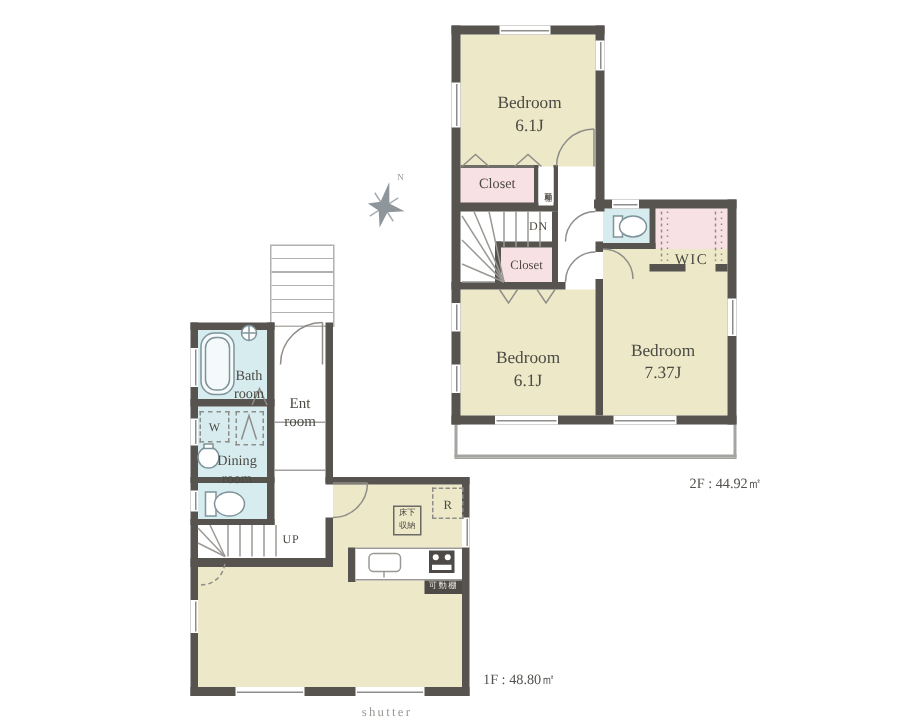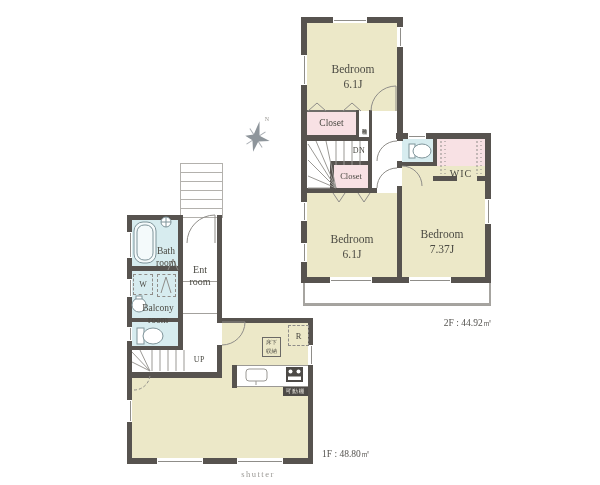--- a/index.html
+++ b/index.html
@@ -196,33 +196,33 @@
   <div class="jp-v" style="left:359px;top:112px;width:10px;height:25px;">
       <span>可動棚</span>
     </div>
   <div class="lbl" style="left:346px;top:146px;width:26px;font-size:8px;letter-spacing:.5px;"><span>DN</span></div>
   <div class="lbl" style="left:334px;top:171px;width:34px;font-size:8.5px;"><span>Closet</span></div>
   <div class="lbl" style="left:437px;top:168px;width:48px;font-size:10px;letter-spacing:1px;"><span>WIC</span></div>
   <div class="lbl" style="left:312px;top:218px;width:80px;font-size:11.5px;">
     <span>Bedroom</span><br><span>6.1J</span></div>
   <div class="lbl" style="left:402px;top:213px;width:80px;font-size:11.5px;">
     <span>Bedroom</span><br><span>7.37J</span></div>
-  <div class="lbl" style="left:428px;top:318px;width:80px;font-size:9.5px;text-align:center;color:#54524e;"><span>2F : 44.92㎡</span></div>
+  <div class="lbl" style="left:428px;top:318px;width:80px;font-size:9.5px;text-align:right;color:#54524e;"><span>2F : 44.92㎡</span></div>
 
   <div class="lbl" style="left:150px;top:234px;width:32px;font-size:9.5px;">
     <span>Bath</span><br><span>room</span></div>
   <div class="lbl" style="left:183px;top:251px;width:34px;font-size:10px;">
     <span>Ent</span><br><span>room</span></div>
   <div class="dashedbox" style="left:133px;top:274px;width:18px;height:19px;font-size:8px;">
       <span>W</span>
     </div>
   <div class="dashedbox" style="left:157px;top:274px;width:17px;height:21px;"></div>
   <div class="lbl" style="left:135px;top:291px;width:46px;font-size:9.5px;">
-    <span>Balcony</span><br><span>room</span></div>
-  <div class="lbl" style="left:183px;top:355px;width:22px;font-size:8px;letter-spacing:.5px;text-align:right;"><span>UP</span></div>
+    <span>Dining</span><br><span>room</span></div>
+  <div class="lbl" style="left:183px;top:355px;width:22px;font-size:8px;letter-spacing:.5px;"><span>UP</span></div>
   <div class="dashedbox" style="left:288px;top:325px;width:19px;height:19px;font-size:8.5px;">
       <span>R</span>
     </div>
   <div class="ufs" style="left:262px;top:337px;width:17px;height:18px;">
     <span>床下</span><br><span>収納</span></div>
   <div class="badge" style="left:283px;top:387px;width:25px;height:9px;"><span>可動棚</span></div>
   <div class="lbl muted" style="left:230px;top:469px;width:56px;font-size:8.5px;letter-spacing:1.5px;"><span>shutter</span></div>
   <div class="lbl" style="left:322px;top:449px;width:80px;font-size:9.5px;text-align:left;color:#54524e;"><span>1F : 48.80㎡</span></div>
 
   <div class="lbl muted" style="left:262px;top:116px;width:10px;font-size:6px;"><span>N</span></div>

